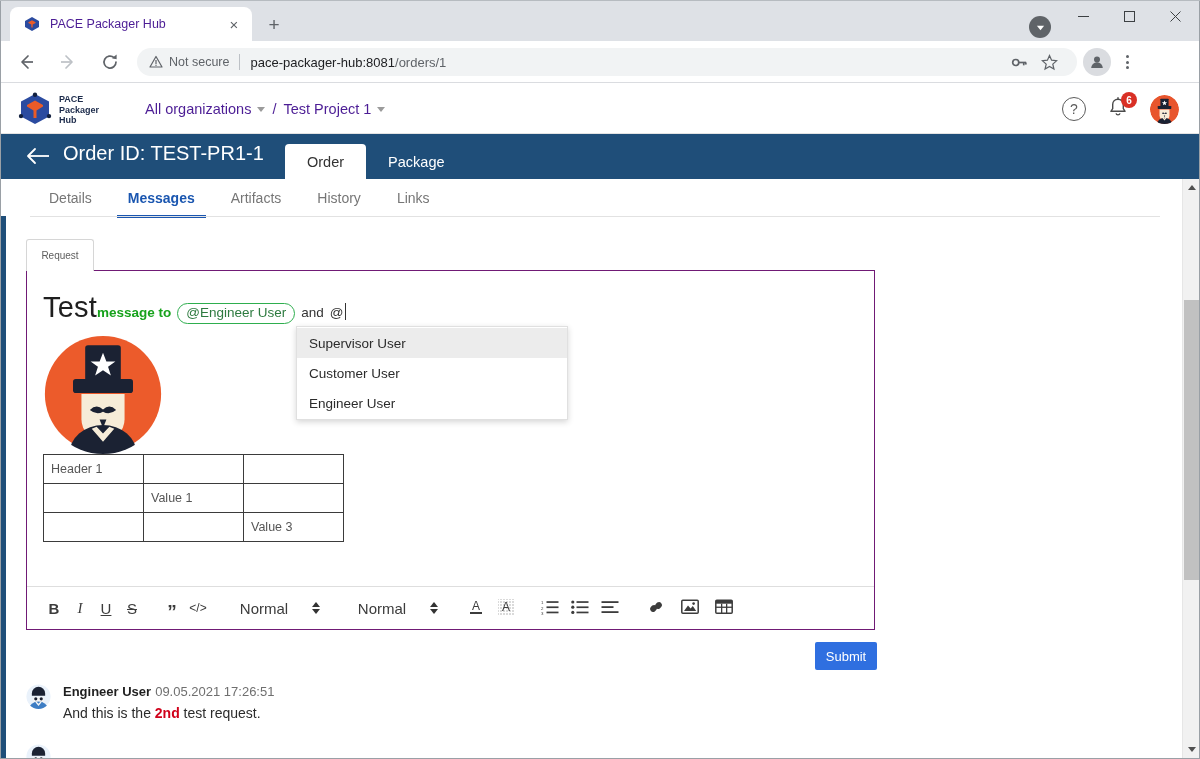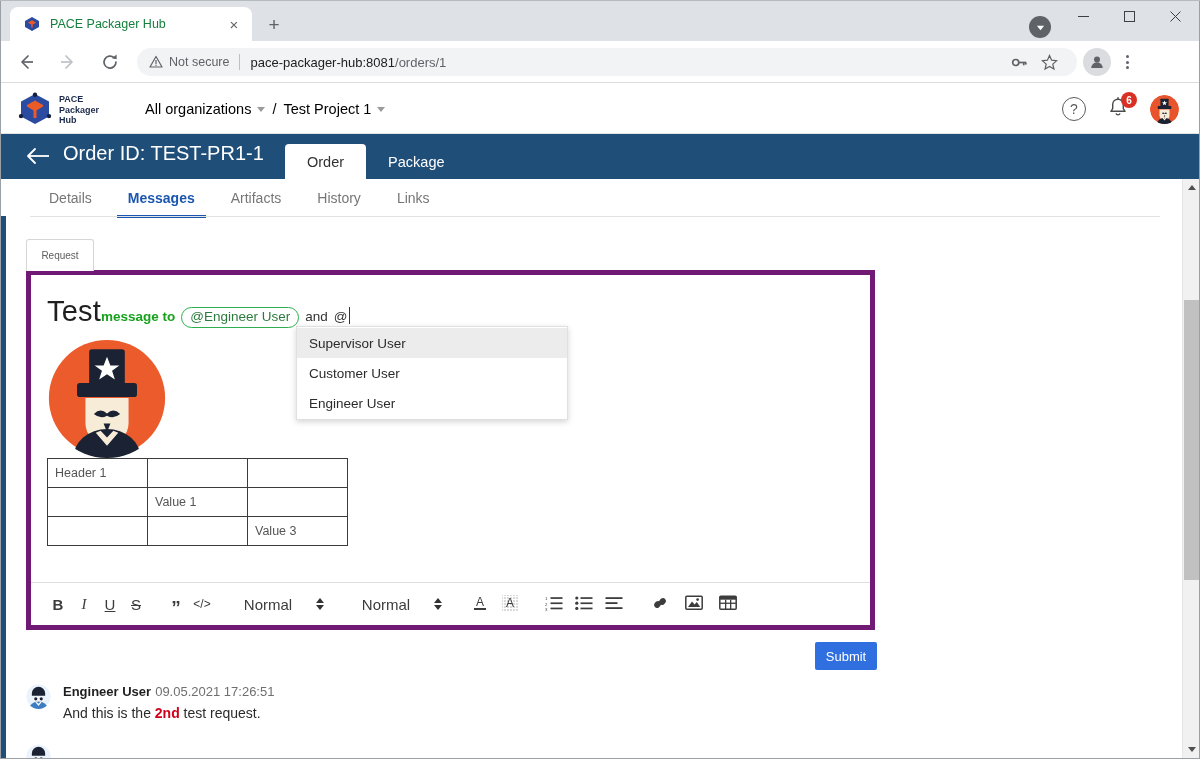--- a/index.html
+++ b/index.html
@@ -21,21 +21,21 @@
   .win-border-b { position:absolute; left:0; bottom:0; width:1200px; height:1px; background:#9aa0a6; }
   .win-border-t { position:absolute; left:0; top:0; width:1200px; height:1px; background:#b6bbc0; }
 
   .tab {
     position: absolute; top: 7px; left: 10px; width: 242px; height: 34px;
     background: #fff; border-radius: 8px 8px 0 0;
     display: flex; align-items: center; padding: 0 8px;
   }
   .tab-favicon { width: 16px; height: 16px; margin: 0 10px 0 6px; flex: 0 0 auto; }
   .tab-title {
-    font-size: 12.5px; color: #15803d; flex: 1 1 auto;
+    font-size: 12.5px; color: #4c1d95; flex: 1 1 auto;
     white-space: nowrap; overflow: hidden; text-overflow: ellipsis;
   }
   .tab-close {
     width: 20px; height: 20px; border-radius: 50%;
     display: flex; align-items: center; justify-content: center;
     font-size: 15px; color: #5f6368; line-height: 1; flex: 0 0 auto;
   }
   .newtab {
     position: absolute; top: 12px; left: 262px; width: 24px; height: 24px;
     display: flex; align-items: center; justify-content: center;
@@ -72,21 +72,21 @@
   .kebab i { width: 3px; height: 3px; border-radius: 50%; background: #5f6368; display:block;}
 
   
   .app-header {
     position: absolute; top: 84px; left: 1px; width: 1198px; height: 50px;
     background: #fff; display: flex; align-items: center;
   }
   .app-header::after { content:""; position:absolute; left:0; bottom:0; width:100%; height:1px; background:#e3e3e3; }
   .brand { display: flex; align-items: flex-end; margin-left: 17px; }
   .brand-text { margin-left: 7px; font-size: 9px; font-weight: bold; color: #1b2a4a; line-height: 1.18; }
-  .breadcrumb { display: flex; align-items: center; margin-left: 46px; font-size: 14.5px; color: #000000; gap: 7px; }
+  .breadcrumb { display: flex; align-items: center; margin-left: 46px; font-size: 14.5px; color: #4c1d95; gap: 7px; }
   .breadcrumb .crumb { display: flex; align-items: center; gap: 6px; }
   .caret-dn { width: 0; height: 0; border-left: 4.5px solid transparent; border-right: 4.5px solid transparent; border-top: 5px solid #9b9b9b; }
   .header-right { margin-left: auto; display: flex; align-items: center; gap: 20px; margin-right: 20px; }
   .help-circle { width: 24px; height: 24px; border-radius: 50%; border: 1.6px solid #5c5c5c; display:flex; align-items:center; justify-content:center; font-size:14px; color:#5c5c5c; }
   .bell-wrap { position: relative; width: 24px; height: 26px; }
   .badge {
     position: absolute; top: -4px; right: -7px; min-width: 16px; height: 16px; border-radius: 8px;
     background: #d93025; color: #fff; font-size: 10px; font-weight: bold;
     display: flex; align-items: center; justify-content: center; padding: 0 4px;
   }
@@ -120,21 +120,21 @@
 
   
   .req-tab {
     position: absolute; top: 239px; left: 26px; width: 68px; height: 32px;
     border: 1px solid #d6d6d6; border-bottom: none; background: #fff;
     border-radius: 3px 3px 0 0; display: flex; align-items: center; justify-content: center;
     font-size: 10px; color: #5e5e5e; z-index: 3;
   }
   .editor-box {
     position: absolute; top: 270px; left: 26px; width: 849px; height: 360px;
-    border: 5px solid #701a75; background: #fff;
+    border: 1px solid #701a75; background: #fff;
   }
   .editor-body { position: relative; padding: 20px 16px 0 16px; height: 316px; }
   .msg-line1 { display: flex; align-items: baseline; white-space: nowrap; }
   .big-test { font-size: 29px; color: #1f1f1f; font-weight: 400; letter-spacing: .2px; }
   .green-bold { color: #17a21c; font-weight: bold; font-size: 13.5px; }
   .mention-pill {
     display: inline-block; border: 1px solid #2eae4e; border-radius: 11px;
     padding: 1px 8px 2px 8px; margin: 0 6px; color: #2d7a3f; font-size: 13.5px; line-height: 16px;
   }
   .plain-sm { font-size: 13.5px; color: #333; }

